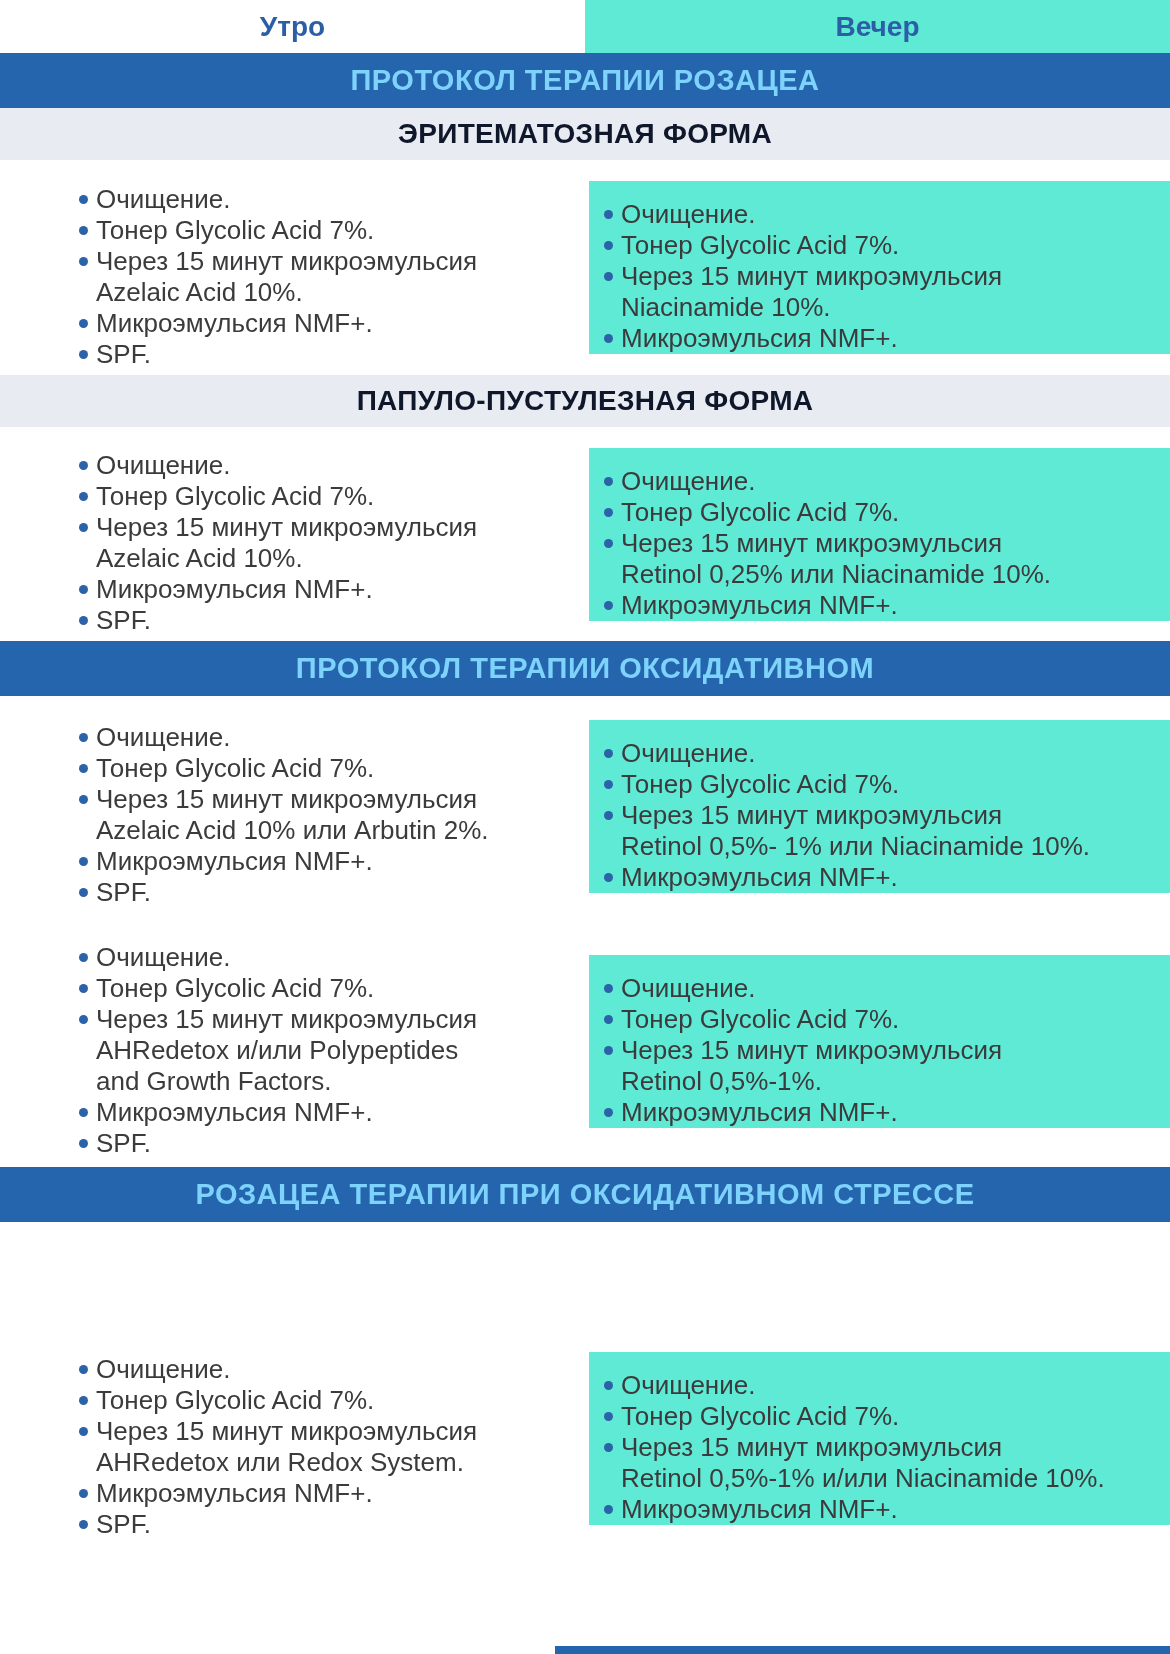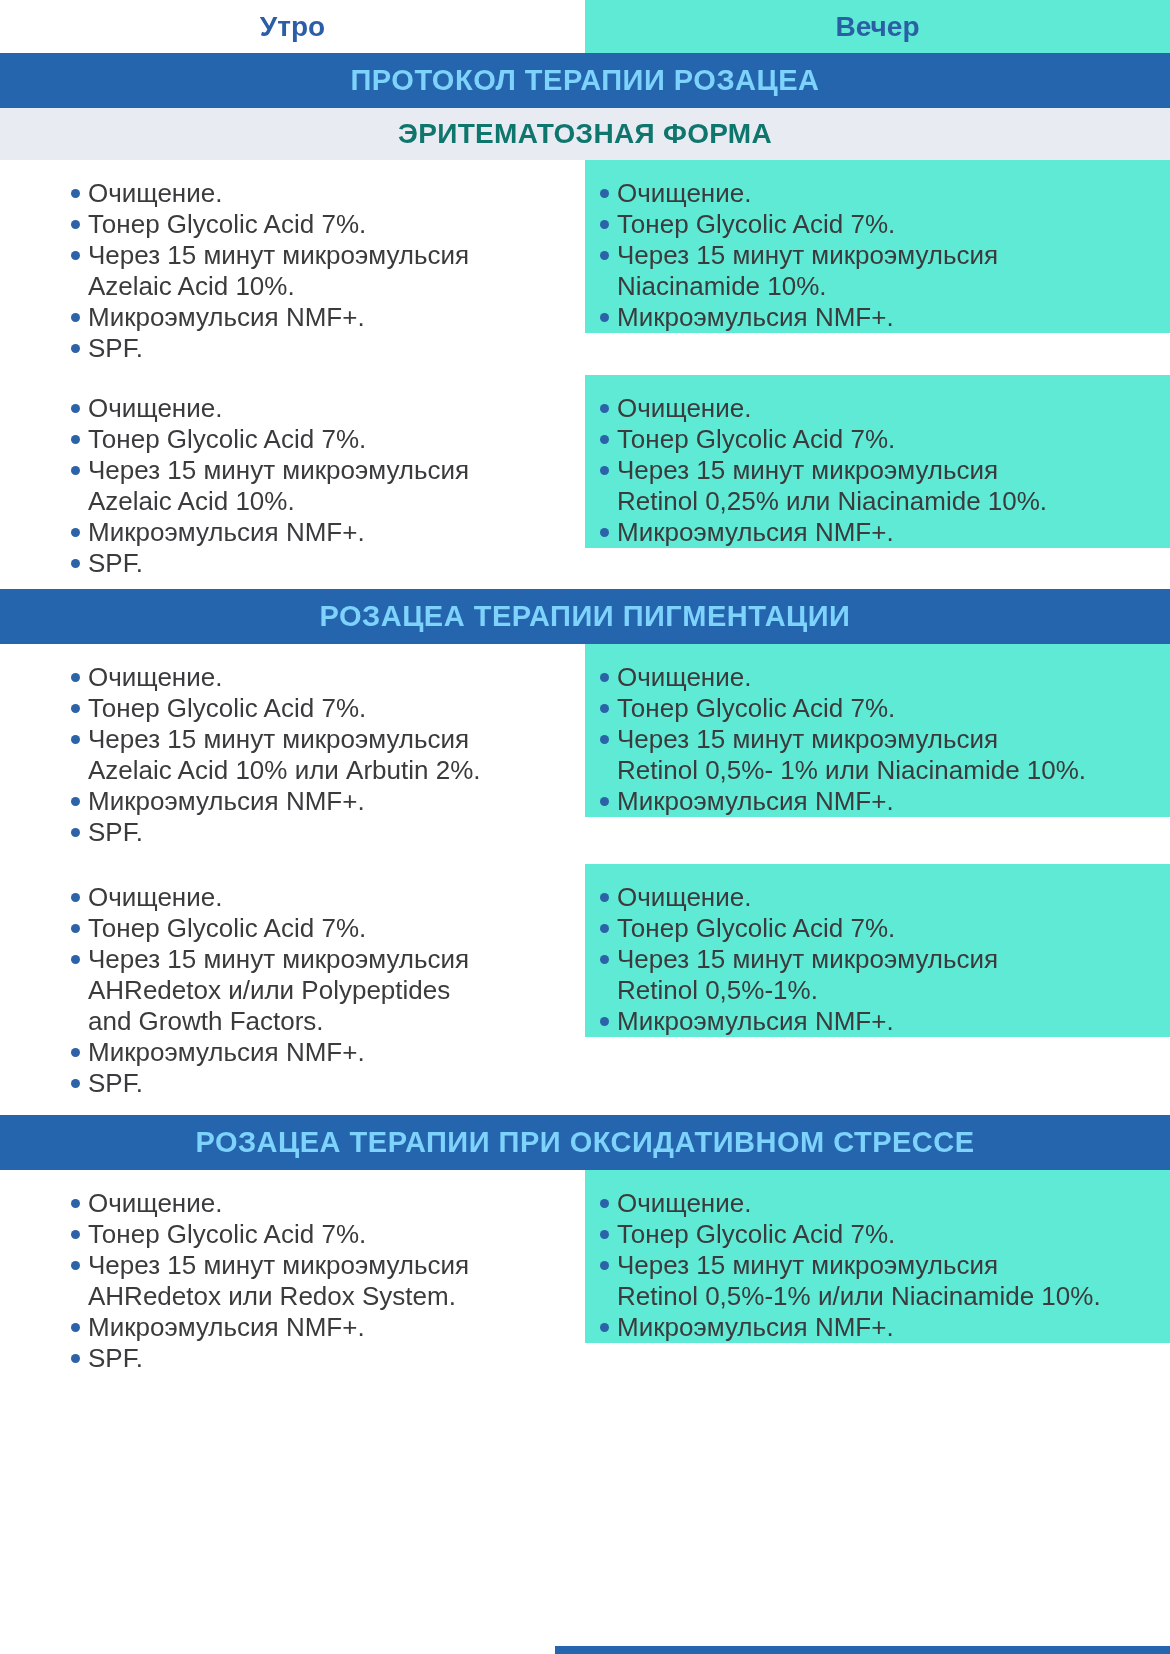--- a/index.html
+++ b/index.html
@@ -20,26 +20,26 @@
   .header-label{font-size:28px;font-weight:bold;color:#2c5ea6;}
 
   .banner{
     height:55px;flex:0 0 auto;
     background:#2565ad;color:#7dd3fc;
     display:flex;align-items:center;justify-content:center;
     font-size:29px;font-weight:bold;letter-spacing:.5px;
   }
   .subheader{
     height:52px;flex:0 0 auto;
-    background:#e9ebf2;color:#0f766e;
+    background:#e9ebf2;color:#0f172a;
     display:flex;align-items:center;justify-content:center;
     font-size:28px;font-weight:bold;letter-spacing:.3px;
   }
 
-  .content-row{align-items:flex-start;}
+  .content-row{align-items:center;padding-left:8px;}
   .h215{height:215px;} .h214{height:214px;} .h220{height:220px;} .h251{height:251px;}
   .grow{flex:1 1 auto;}
 
   ul.list{
     margin:0;list-style:none;
     font-size:26px;line-height:31px;color:#3b3b3d;
     padding:18px 60px 0 88px;
   }
   .col.evening-bg ul.list{padding:18px 40px 0 32px;}
   ul.list li{
@@ -89,20 +89,21 @@
       <ul class="list">
         <li>Очищение.</li>
         <li>Тонер Glycolic Acid 7%.</li>
         <li>Через 15 минут микроэмульсия
 Niacinamide 10%.</li>
         <li>Микроэмульсия NMF+.</li>
       </ul>
     </div>
   </div>
 
+  <div class="subheader">ПАПУЛО-ПУСТУЛЕЗНАЯ ФОРМА</div>
   <div class="split content-row h214">
     <div class="col">
       <ul class="list">
         <li>Очищение.</li>
         <li>Тонер Glycolic Acid 7%.</li>
         <li>Через 15 минут микроэмульсия
 Azelaic Acid 10%.</li>
         <li>Микроэмульсия NMF+.</li>
         <li>SPF.</li>
       </ul>
@@ -111,21 +112,21 @@
       <ul class="list">
         <li>Очищение.</li>
         <li>Тонер Glycolic Acid 7%.</li>
         <li>Через 15 минут микроэмульсия
 Retinol 0,25% или Niacinamide 10%.</li>
         <li>Микроэмульсия NMF+.</li>
       </ul>
     </div>
   </div>
 
-  <div class="banner">РОЗАЦЕА ТЕРАПИИ ПИГМЕНТАЦИИ</div>
+  <div class="banner">ПРОТОКОЛ ТЕРАПИИ ОКСИДАТИВНОМ</div>
   <div class="split content-row h220">
     <div class="col">
       <ul class="list">
         <li>Очищение.</li>
         <li>Тонер Glycolic Acid 7%.</li>
         <li>Через 15 минут микроэмульсия
 Azelaic Acid 10% или Arbutin 2%.</li>
         <li>Микроэмульсия NMF+.</li>
         <li>SPF.</li>
       </ul>

